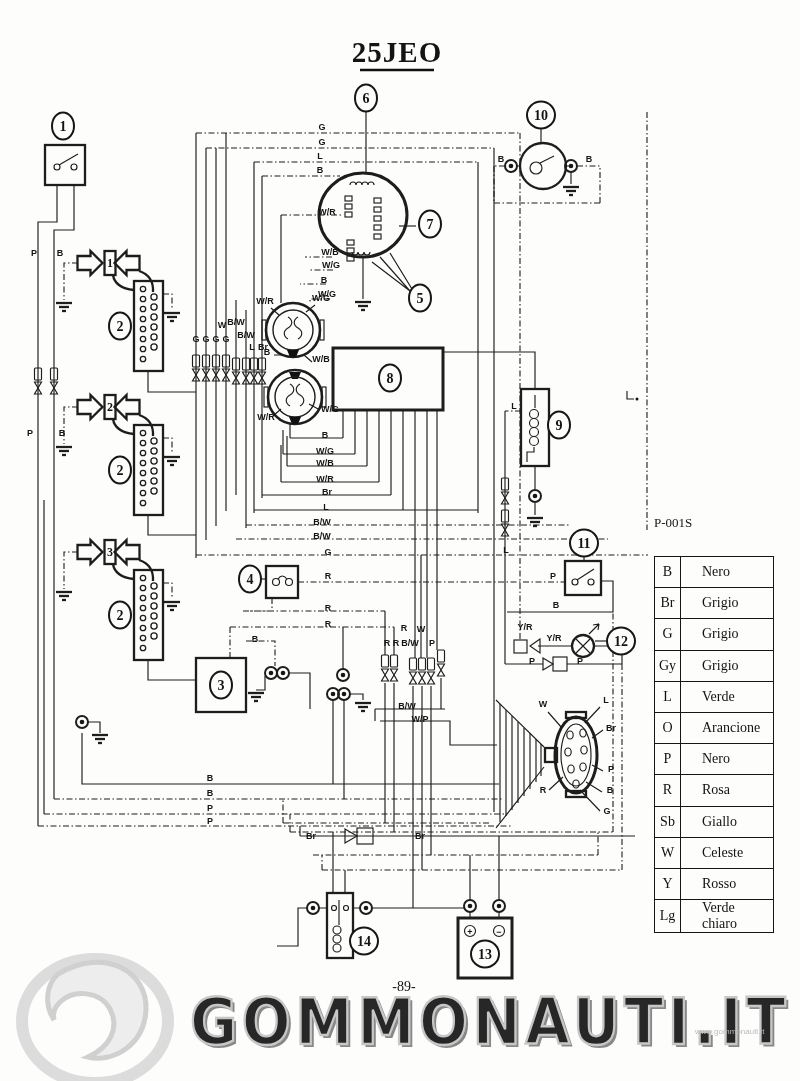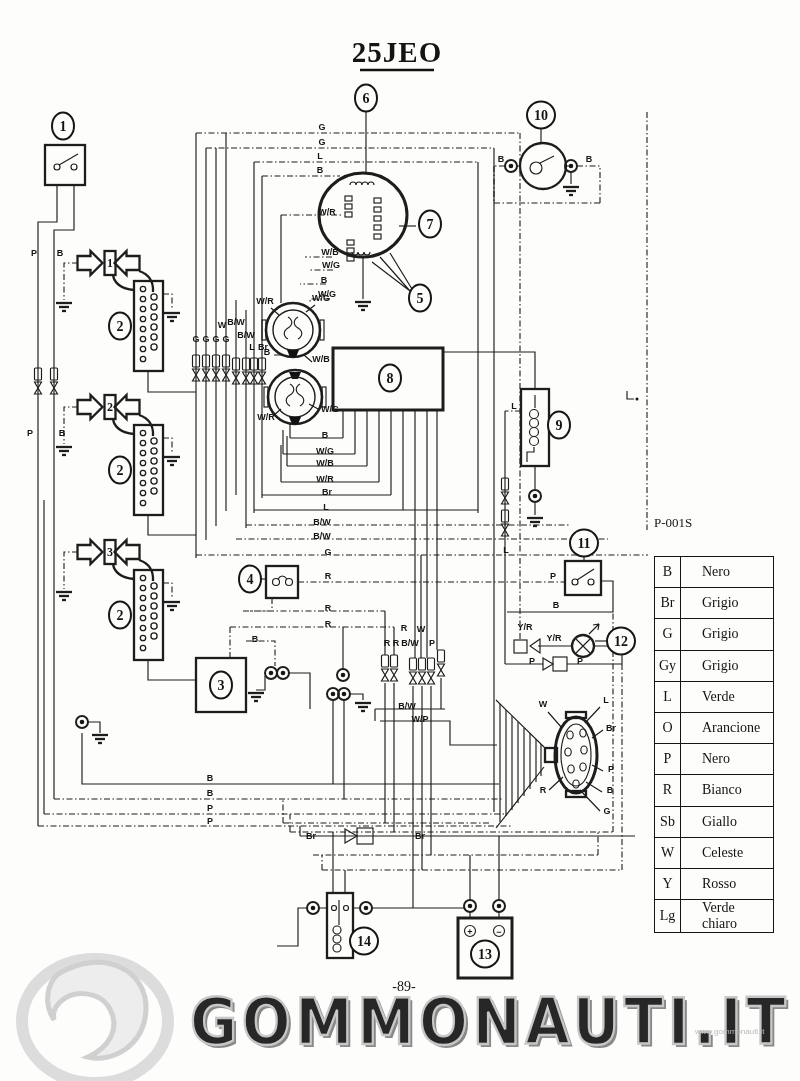--- a/index.html
+++ b/index.html
@@ -581,21 +581,21 @@
         <tr>
           <td class="code">O</td>
           <td class="name">Arancione</td>
         </tr>
         <tr>
           <td class="code">P</td>
           <td class="name">Nero</td>
         </tr>
         <tr>
           <td class="code">R</td>
-          <td class="name">Bianco</td>
+          <td class="name">Rosa</td>
         </tr>
         <tr>
           <td class="code">Sb</td>
           <td class="name">Giallo</td>
         </tr>
         <tr>
           <td class="code">W</td>
           <td class="name">Celeste</td>
         </tr>
         <tr>

